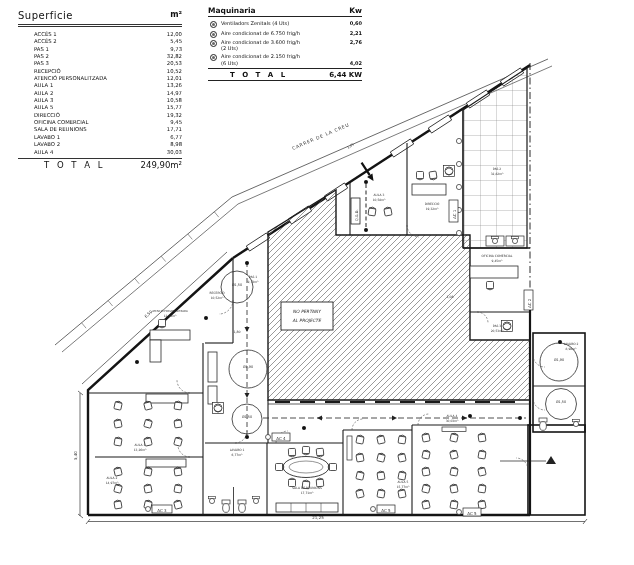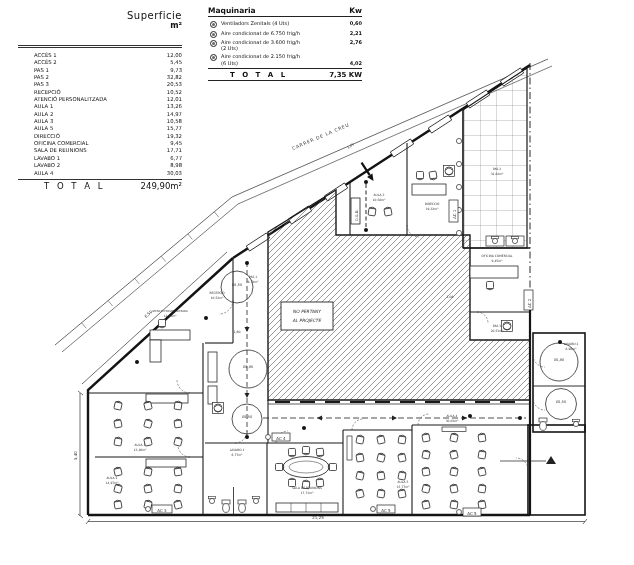--- a/index.html
+++ b/index.html
@@ -3,22 +3,22 @@
 <meta charset="utf-8">
 <style>
   html,body{margin:0;padding:0;}
   body{
     width:634px;height:565px;position:relative;overflow:hidden;
     background:#ffffff;color:#111;
     font-family:"DejaVu Sans","Liberation Sans",sans-serif;
   }
   
   .sup{position:absolute;left:18px;top:10px;width:164px;}
-  .sup-head{display:flex;justify-content:space-between;align-items:flex-end;
-    border-bottom:3px double #333;padding-bottom:15px;margin-bottom:4px;flex-direction:column;}
+  .sup-head{display:flex;justify-content:space-between;align-items:flex-start;
+    border-bottom:3px double #333;padding-bottom:3px;margin-bottom:4px;}
   .sup-title{font-size:10px;letter-spacing:.5px;}
   .sup-unit{font-size:8px;font-weight:bold;}
   .sup-row{display:flex;justify-content:space-between;line-height:7.35px;
     font-size:5.3px;padding-left:16px;}
   .sup-total{border-top:1.2px solid #333;margin-top:2px;padding-top:1.5px;
     display:flex;justify-content:space-between;font-size:8.5px;}
   .sup-total .t-lbl{letter-spacing:2.5px;padding-left:26px;}
   
   .maq{position:absolute;left:208px;top:6px;width:154px;}
   .maq-head{display:flex;justify-content:space-between;align-items:center;
@@ -143,21 +143,21 @@
       <span class="m-val">2,76</span>
     </div>
   <div class="maq-row bottom-val">
       <span class="maq-icon"></span>
       <span class="m-lbl">Aire condicionat de 2.150 frig/h
 (6 Uts)</span>
       <span class="m-val">4,02</span>
     </div>
   <div class="maq-total">
     <span class="t-lbl">T O T A L</span>
-    <span>7,35 KW</span>
+    <span>6,44 KW</span>
   </div>
 </div>
 
 <svg width="634" height="565" viewBox="0 0 634 565">
   <defs>
     <pattern id="hatch" patternUnits="userSpaceOnUse" width="6" height="6">
       <path d="M0,6 L6,0" stroke="#555" stroke-width="0.6" fill="none"></path>
     </pattern>
     <pattern id="grid" patternUnits="userSpaceOnUse" width="16" height="15">
       <path d="M16,0 H0 V15" stroke="#777" stroke-width="0.55" fill="none"></path>

